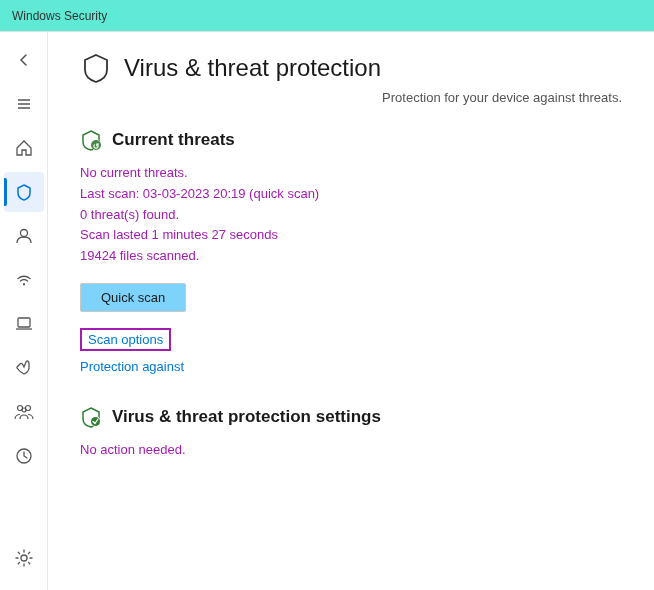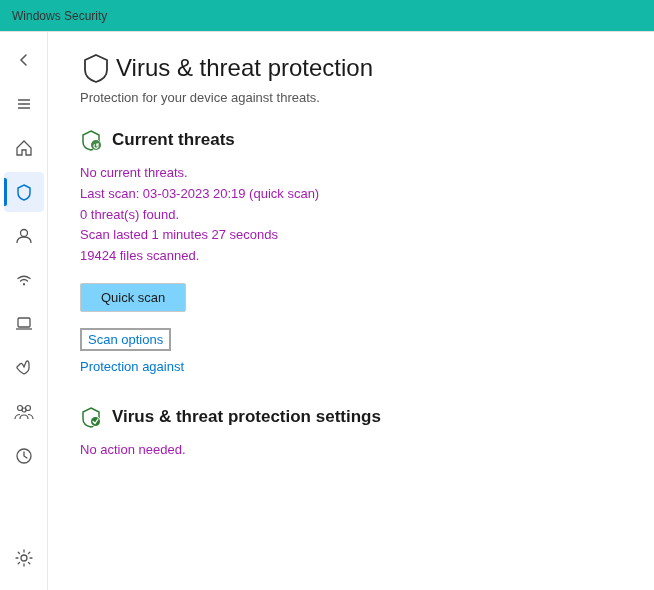--- a/index.html
+++ b/index.html
@@ -6,21 +6,21 @@
     body {
       font-family: 'Segoe UI', Arial, sans-serif;
       background: #fff;
       width: 654px;
       height: 590px;
       overflow: hidden;
       display: flex;
       flex-direction: column;
     }
     .title-bar {
-      background: #14b8a6;
+      background: #5eead4;
       height: 32px;
       display: flex;
       align-items: center;
       padding: 0 12px;
       font-size: 12px;
       color: #333;
       border-bottom: 1px solid #e0e0e0;
     }
     .app-container {
       display: flex;
@@ -68,32 +68,33 @@
       padding-bottom: 12px;
     }
     .main-content {
       flex: 1;
       padding: 20px 32px;
       overflow-y: auto;
     }
     .page-header {
       display: flex;
       align-items: center;
-      gap: 4px;
+      gap: 12px;
       margin-bottom: 6px;
     }
     .page-title {
       font-size: 24px;
       font-weight: 300;
       color: #1a1a1a;
     }
     .page-subtitle {
       font-size: 13px;
       color: #555;
       margin-bottom: 24px;
+      text-align: right;
     }
     .section-header {
       display: flex;
       align-items: center;
       gap: 10px;
       margin-bottom: 12px;
     }
     .section-title {
       font-size: 17px;
       font-weight: 600;
@@ -118,21 +119,21 @@
     .link-item {
       display: block;
       font-size: 13px;
       color: #0078d4;
       text-decoration: none;
       margin-bottom: 8px;
       cursor: pointer;
     }
     .link-item.highlighted {
       display: inline-block;
-      border: 2px solid #a3a3a3;
+      border: 2px solid #a21caf;
       padding: 2px 6px;
       color: #0078d4;
       margin-bottom: 8px;
     }
     .section-divider {
       height: 24px;
     }
   </style>
 </head>
 <body>

